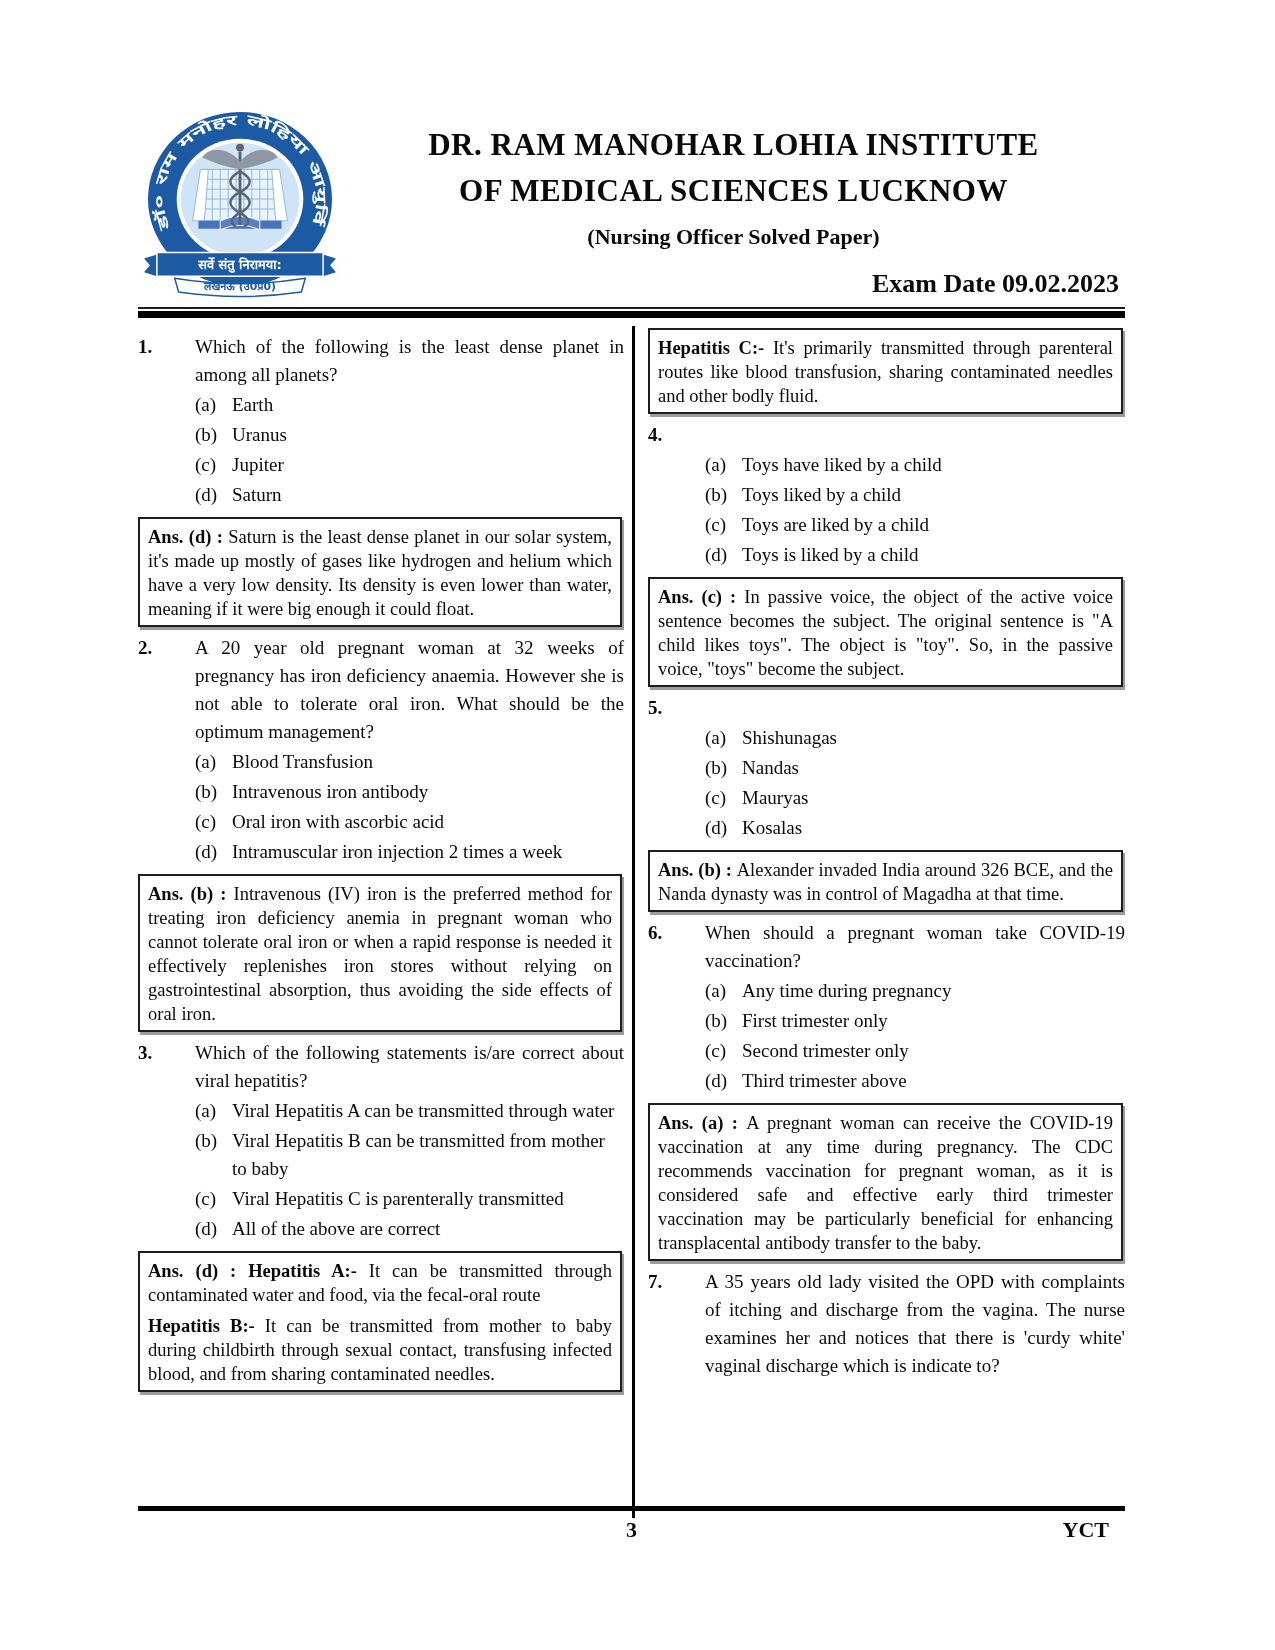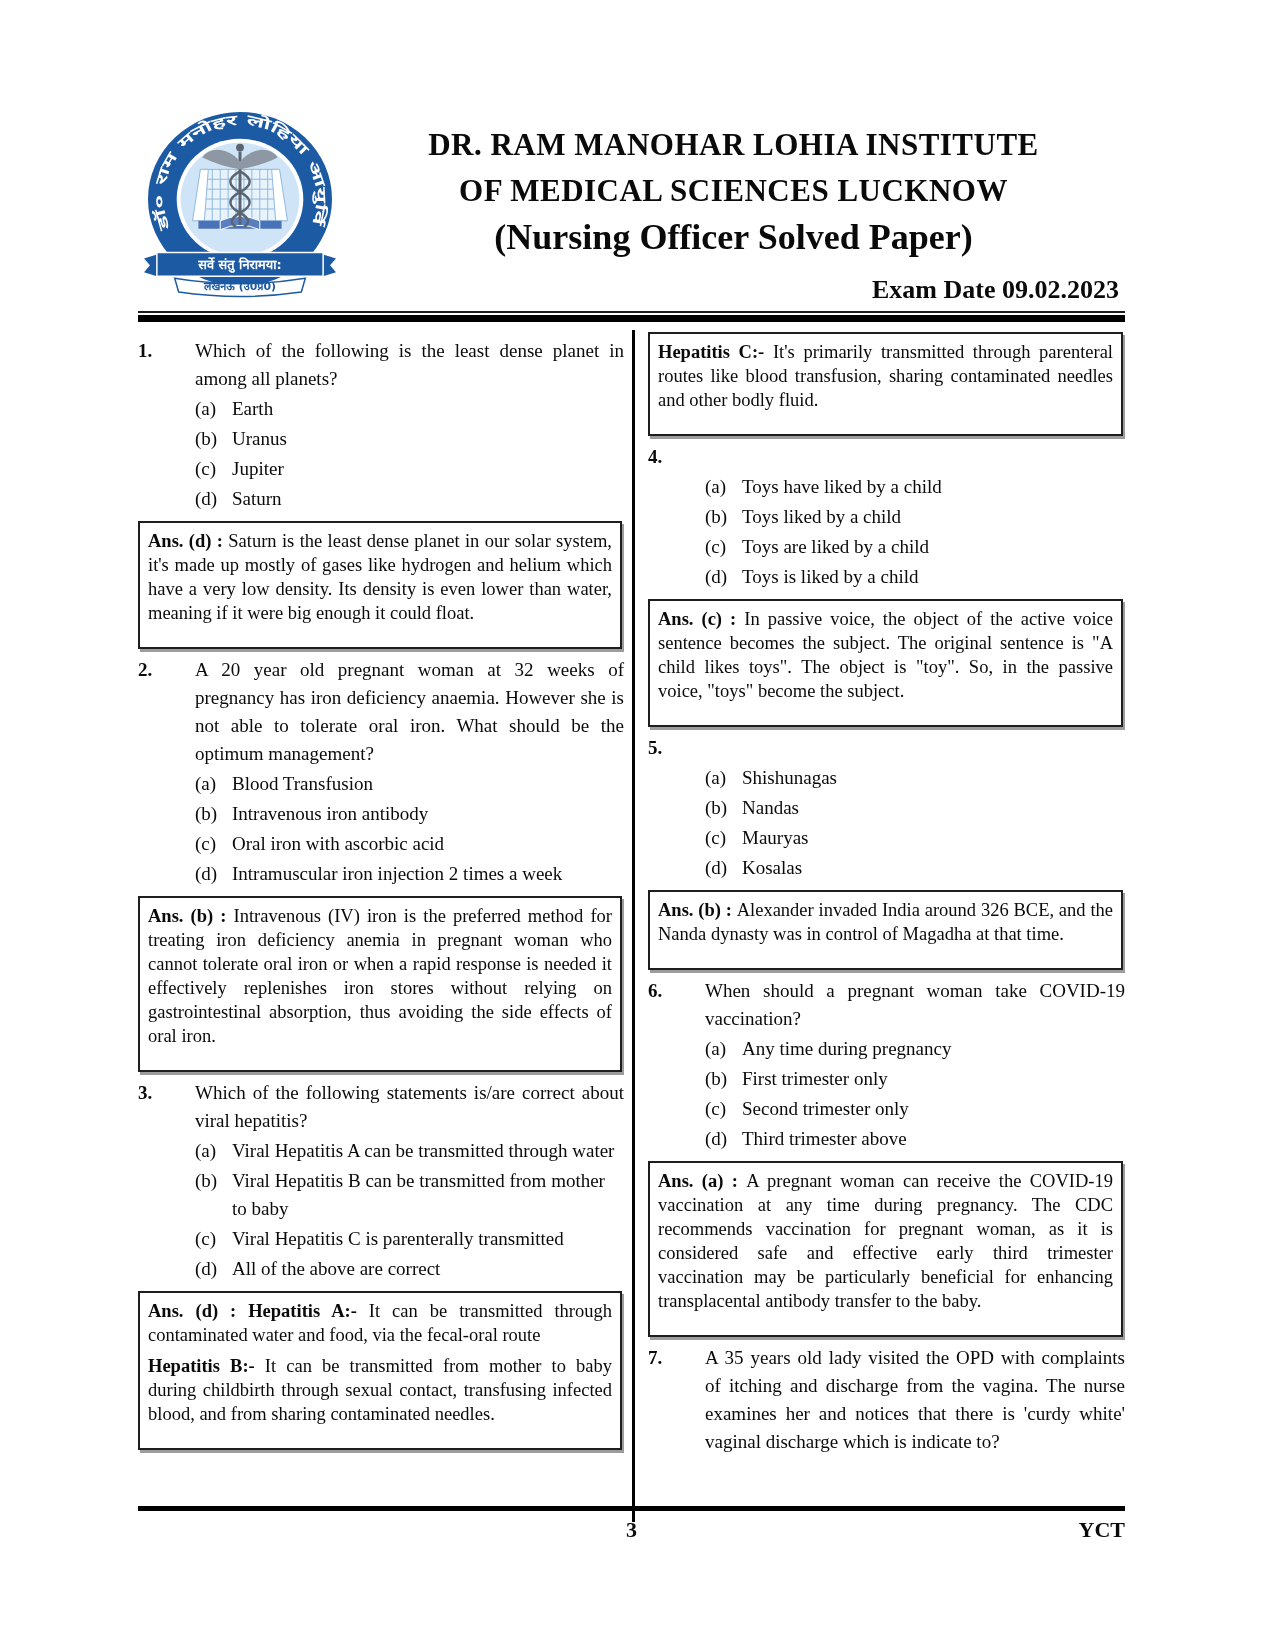--- a/index.html
+++ b/index.html
@@ -6,50 +6,50 @@
   body{
     width:1275px;height:1650px;background:#ffffff;color:#0a0a0a;
     font-family:"Liberation Serif", serif;position:relative;overflow:hidden;
   }
   .page{position:absolute;left:138px;top:110px;width:987px}
   
   .hdr{display:flex}
   .logo{flex:none;width:204px}
   .titles{flex:1;text-align:center;font-weight:bold;padding-top:12px}
   .t1,.t2{font-size:31px;line-height:46px;letter-spacing:.5px}
-  .t3{font-size:36px;line-height:46px}
-  .examdate{text-align:right;font-weight:bold;font-size:26px;line-height:32px;padding-right:6px;margin-top:14px}
+  .t3{font-size:22px;line-height:46px}
+  .examdate{text-align:right;font-weight:bold;font-size:26px;line-height:32px;padding-right:6px;margin-top:8px}
   .rule2{margin-top:5px;border-top:2px solid #1c1c1c}
   .rule2b{height:7px;background:#000;margin-top:2px}
   
   .cols{display:flex;height:1192px;overflow:hidden;margin-top:8px}
   .colL{width:494px;flex:none;padding-right:8px;box-sizing:border-box}
   .vdiv{flex:none;width:3px;background:#000}
   .colR{flex:1;padding-left:13px;box-sizing:border-box}
   
   .qrow{display:flex;margin-top:7px}
   .qnum{flex:none;width:57px;font-weight:bold;font-size:19px;line-height:28px}
   .qtext{flex:1;font-weight:normal;font-size:19px;line-height:28px;text-align:justify}
   .opt{display:flex;margin:2px 0 0 57px;font-size:19px;line-height:28px}
   .optL{flex:none;width:37px}
   .optT{flex:1}
   
   .ans{
     border:2px solid #1e1e1e;box-shadow:2px 3px 0 #9c9c9c;
-    margin:8px 2px 4px 0;padding:4px 8px 20px;
+    margin:8px 2px 4px 0;padding:4px 8px 2px;
     font-size:18.5px;line-height:24px;text-align:justify;background:#fff;
   }
   .ans p{margin:2px 0}
   .ans p + p{margin-top:7px}
   .ap{font-weight:bold}
   .first{margin-top:2px}
   
   .footer{position:absolute;left:138px;top:1506px;width:987px;border-top:5px solid #000;height:40px}
   .pageno{position:absolute;left:0;right:0;text-align:center;top:6px;font-weight:bold;font-size:22px}
-  .brand{position:absolute;right:0;top:6px;font-weight:bold;font-size:22px}
+  .brand{position:absolute;right:16px;top:6px;font-weight:bold;font-size:22px}
   .logo-svg text, .logo-svg textPath{font-family:"DejaVu Sans", sans-serif}
 </style>
 </head>
 <body>
 
 <div class="page">
 
   <div class="hdr">
     <div class="logo">
       <svg class="logo-svg" viewBox="0 0 200 190" width="204" height="188">

